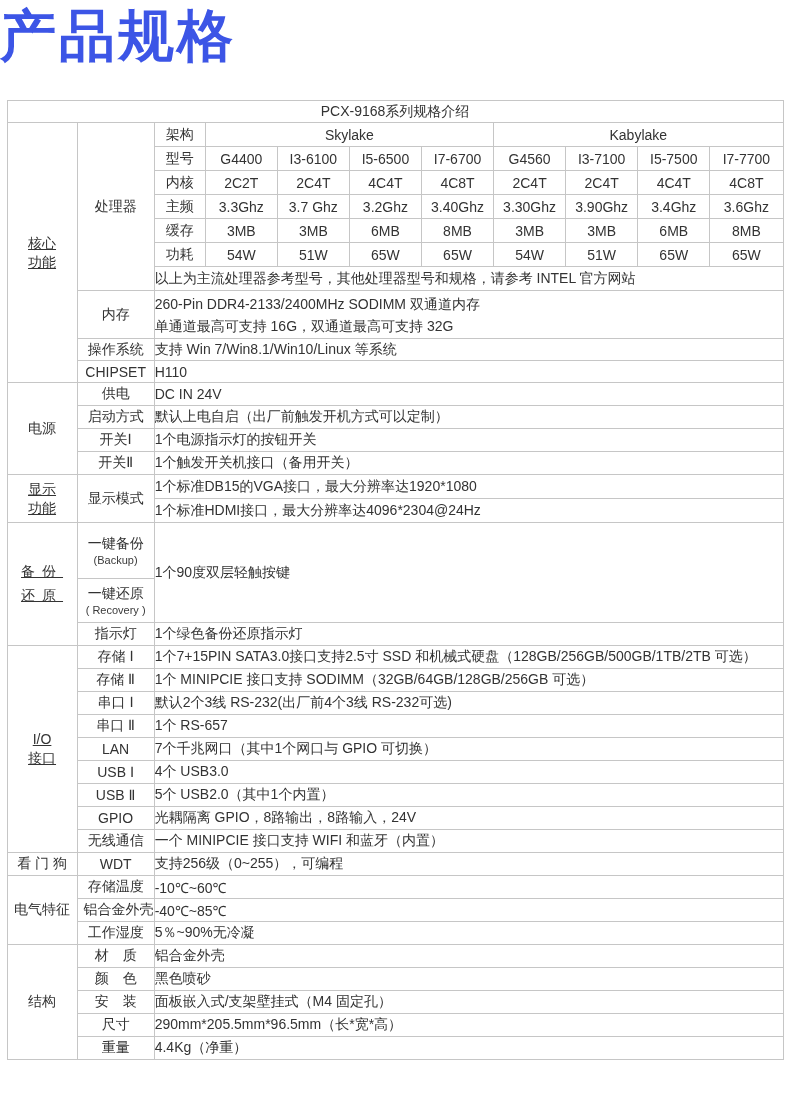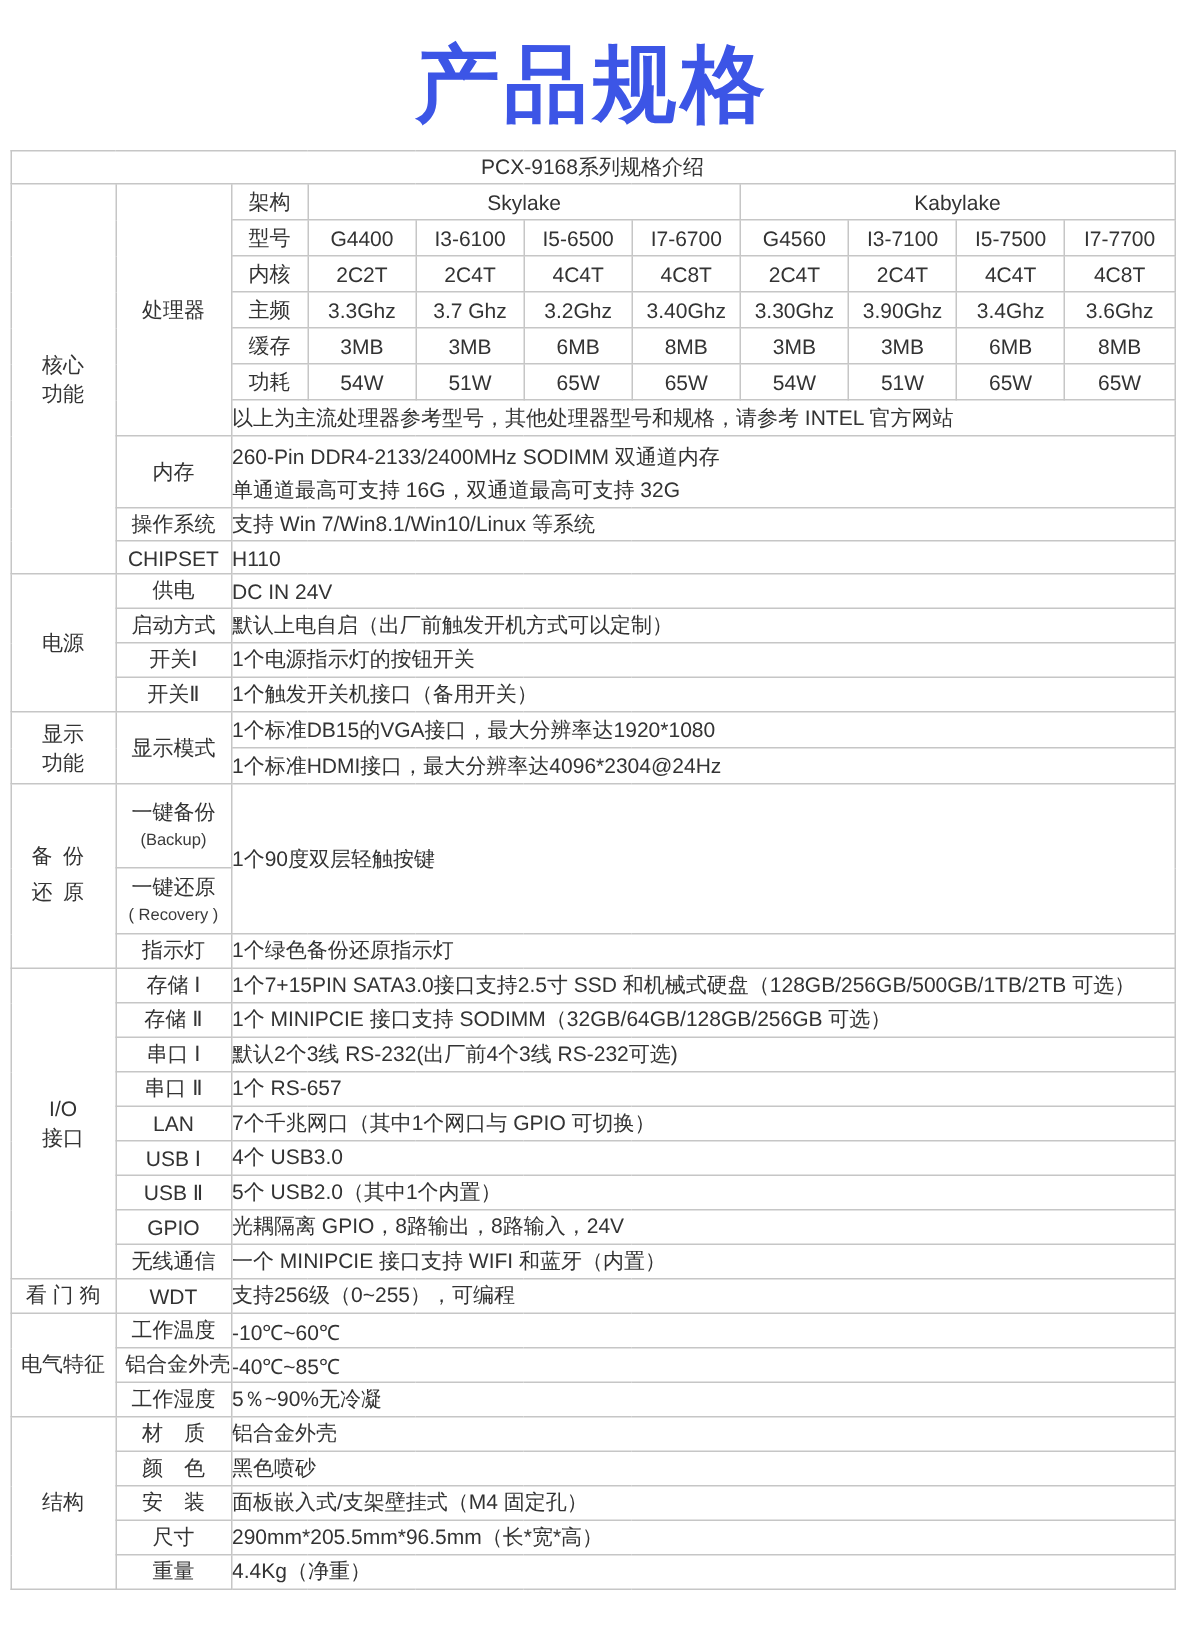--- a/index.html
+++ b/index.html
@@ -2,39 +2,39 @@
 <html><head>
 <meta charset="utf-8">
 <style>
   * { box-sizing: border-box; }
   html, body { margin: 0; padding: 0; }
   body {
     width: 790px; height: 1100px; background: #ffffff;
     font-family: "Liberation Sans", sans-serif; color: #333333;
   }
   .title {
-    margin: 0; padding-top: 20px; height: 100px;
-    text-align: center; font-size: 56px; line-height: 72px;
+    margin: 0; height: 100px;
+    font-size: 56px; line-height: 72px;
     font-weight: 900; letter-spacing: 3px; color: #3c55e6;
   }
   table.spec {
     border-collapse: collapse; table-layout: fixed;
     width: 777px; margin: 0 auto;
   }
   .spec td {
     border: 1px solid #c6c6c6; font-size: 14px;
     padding: 1px 6px; overflow: hidden; white-space: nowrap;
     vertical-align: middle;
   }
   .spec td.val { text-align: left; padding-left: 0; }
   .center { text-align: center; }
   .caption { font-size: 14px; text-align: center; }
-  .two-line div { line-height: 19px; }
+  .two-line div { line-height: 19px; text-decoration: underline; }
   .sub { font-size: 11px; line-height: 15px; color: #3a3a3a; }
-  .keybtn div:first-child { font-size: 14px; line-height: 20px; font-family: Liberation Mono, monospace; }
+  .keybtn div:first-child { font-size: 14px; line-height: 20px; }
   .serifcat { font-family: "Liberation Serif", serif; letter-spacing: 7px; margin-top: 41px; }
   .serifcat div { line-height: 24px; }
   .mem div { line-height: 22px; }
   
   .r22 { height: 22px; } .r23 { height: 23px; } .r24 { height: 24px; }
   .r44 { height: 44px; } .r48 { height: 48px; } .r56 { height: 56px; }
 </style>
 </head>
 <body>
 
@@ -247,21 +247,21 @@
   </tr>
 
   <tr class="r23">
     <td class="center">看 门 狗</td>
     <td class="center">WDT</td>
     <td colspan="9" class="val">支持256级（0~255），可编程</td>
   </tr>
 
   <tr class="r23">
     <td class="center" rowspan="3">电气特征</td>
-    <td class="center">工作温度</td>
+    <td class="center">存储温度</td>
     <td colspan="9" class="val">-10℃~60℃</td>
   </tr>
   <tr class="r23">
     <td class="center">铝合金外壳</td>
     <td colspan="9" class="val">-40℃~85℃</td>
   </tr>
   <tr class="r23">
     <td class="center">工作湿度</td>
     <td colspan="9" class="val">5％~90%无冷凝</td>
   </tr>

